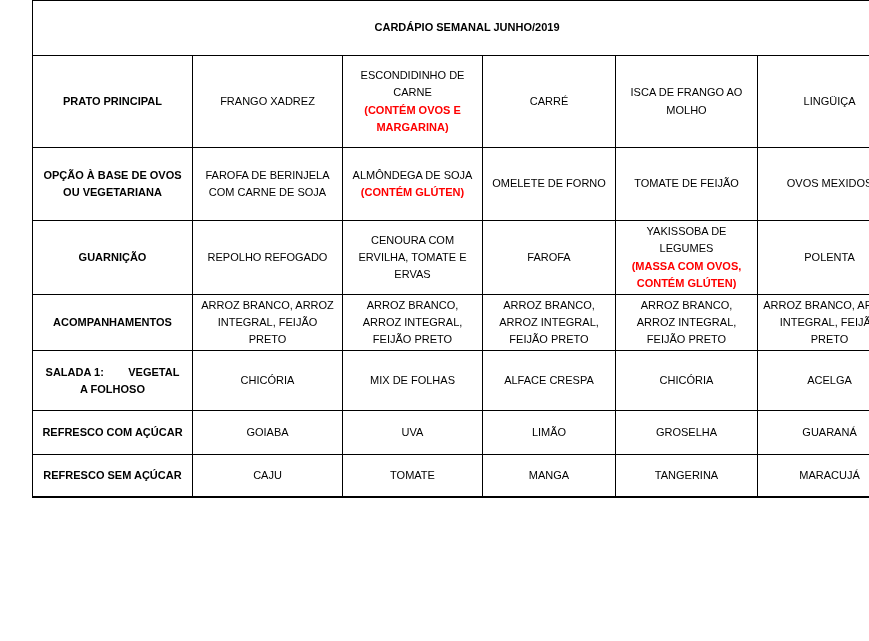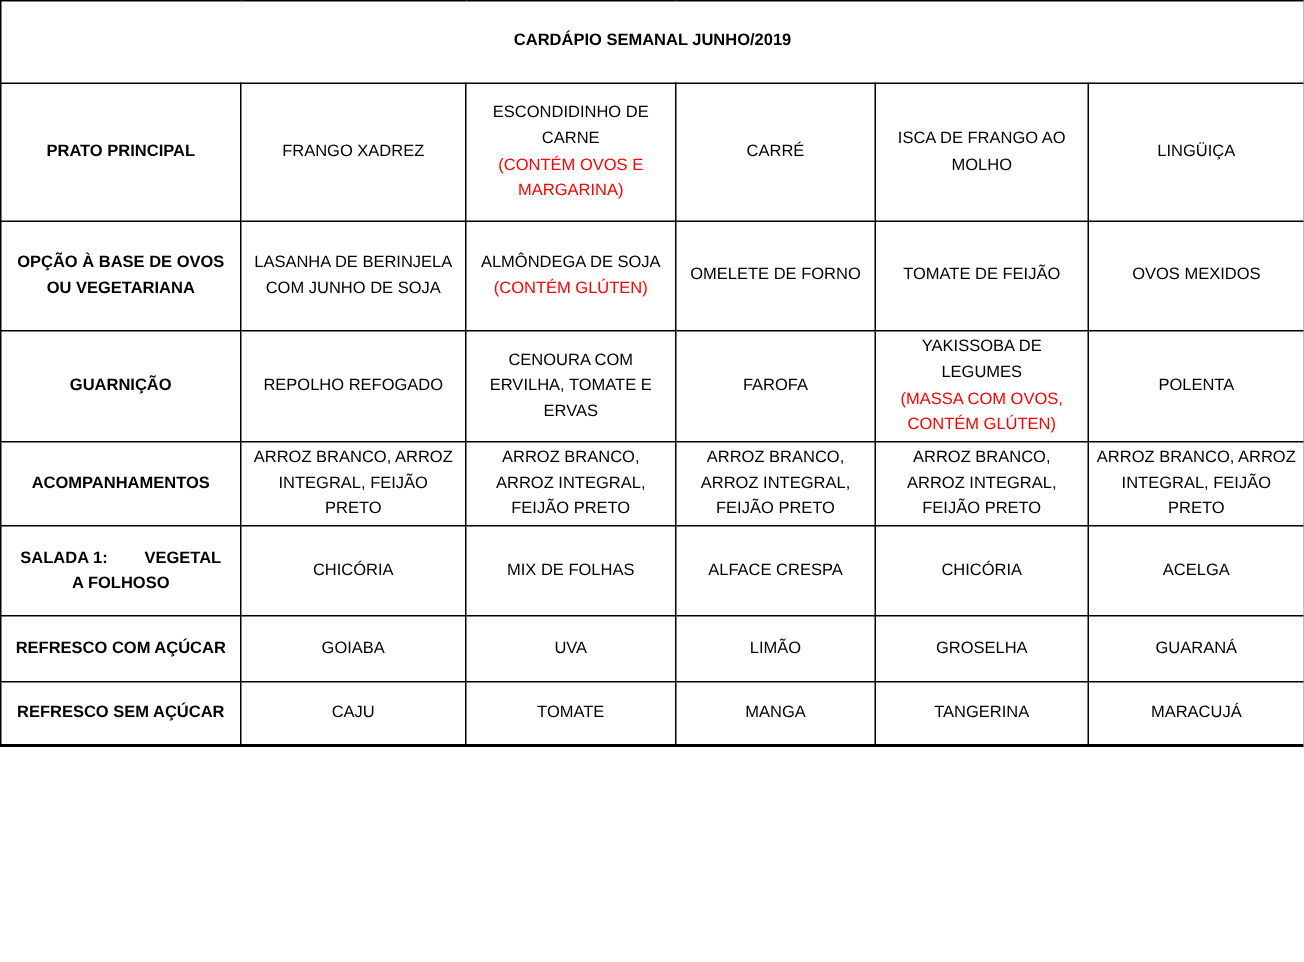--- a/index.html
+++ b/index.html
@@ -1,16 +1,16 @@
 <!DOCTYPE html>
 <html><head>
 <meta charset="utf-8">
 <style>
   html, body { margin: 0; padding: 0; background: #ffffff; }
-  .sheet { width: 740px; height: 641px; box-sizing: border-box; }
+  .sheet { width: 740px; height: 641px; box-sizing: border-box; padding-left: 32px; }
   table.menu {
     border-collapse: collapse;
     table-layout: fixed;
     width: 869px;
     font-family: "Liberation Sans", sans-serif;
     color: #000;
     border: 1px solid #000;
     border-bottom: 2px solid #000;
   }
   table.menu td, table.menu th {
@@ -19,21 +19,21 @@
     vertical-align: middle;
     font-size: 11px;
     line-height: 1.55;
     padding: 2px 5px;
     overflow: hidden;
   }
   .title-cell { font-weight: 700; font-size: 12px; height: 50px; }
   thead th { font-weight: 700; height: 52px; white-space: pre-wrap; }
   .row-label { font-weight: 700; }
   .label-left { text-align: left; white-space: pre-wrap; padding-left: 6px; }
-  .warn { display: block; color: #FF0000; font-weight: 400; }
+  .warn { display: block; color: #FF0000; font-weight: 700; }
 </style>
 </head>
 <body>
 
 <div class="sheet">
 <table class="menu">
   <colgroup>
     <col style="width:160px">
         <col style="width:150px">
         <col style="width:140px">
@@ -50,21 +50,21 @@
     <tr style="height:92px">
       <td class="row-label">PRATO PRINCIPAL</td>
       <td><span>FRANGO XADREZ</span></td>
       <td><span>ESCONDIDINHO DE CARNE</span><span class="warn">(CONTÉM OVOS E MARGARINA)</span></td>
       <td><span>CARRÉ</span></td>
       <td><span>ISCA DE FRANGO AO MOLHO</span></td>
       <td><span>LINGÜIÇA</span></td>
     </tr>
     <tr style="height:73px">
       <td class="row-label">OPÇÃO À BASE DE OVOS OU VEGETARIANA</td>
-      <td><span>LASANHA DE BERINJELA COM JUNHO DE SOJA</span></td>
+      <td><span>FAROFA DE BERINJELA COM CARNE DE SOJA</span></td>
       <td><span>ALMÔNDEGA DE SOJA</span><span class="warn">(CONTÉM GLÚTEN)</span></td>
       <td><span>OMELETE DE FORNO</span></td>
       <td><span>TOMATE DE FEIJÃO</span></td>
       <td><span>OVOS MEXIDOS</span></td>
     </tr>
     <tr style="height:74px">
       <td class="row-label">GUARNIÇÃO</td>
       <td><span>REPOLHO REFOGADO</span></td>
       <td><span>CENOURA COM ERVILHA, TOMATE E ERVAS</span></td>
       <td><span>FAROFA</span></td>

